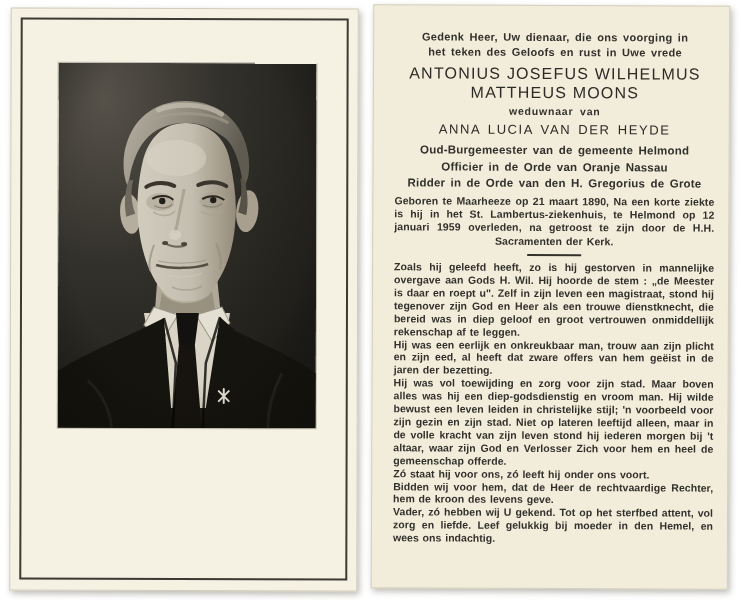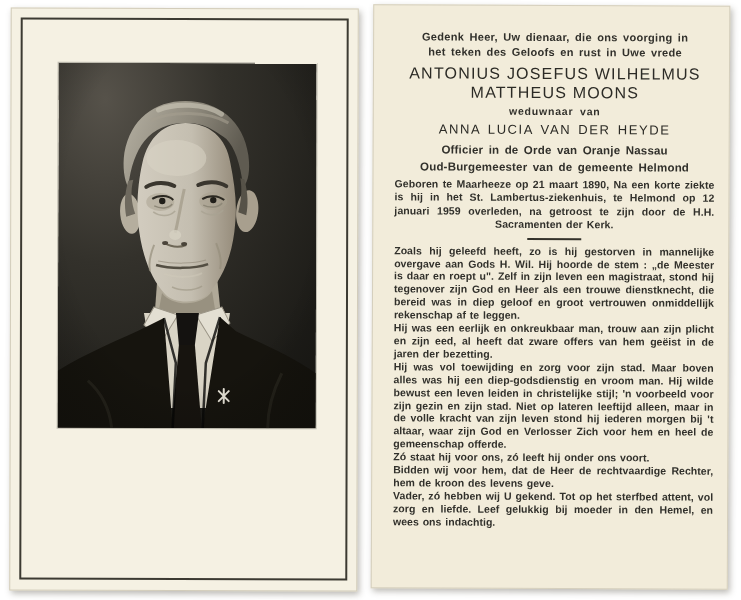--- a/index.html
+++ b/index.html
@@ -191,22 +191,23 @@
   <div class="name">
     <span>ANTONIUS JOSEFUS WILHELMUS</span>
     <span>MATTHEUS MOONS</span>
   </div>
 
   <p class="relation">weduwnaar van</p>
 
   <p class="spouse">ANNA LUCIA VAN DER HEYDE</p>
 
   <div>
+    <p class="title-line">Oud-Burgemeester van de gemeente Helmond</p>
     <p class="title-line">Officier in de Orde van Oranje Nassau</p>
-    <p class="title-line">Oud-Burgemeester van de gemeente Helmond</p>
+    <p class="title-line">Ridder in de Orde van den H. Gregorius de Grote</p>
   </div>
 
   <p class="life">Geboren te Maarheeze op 21 maart 1890, Na een korte ziekte is hij in het St. Lambertus-ziekenhuis, te Helmond op 12 januari 1959 overleden, na getroost te zijn door de H.H. Sacramenten der Kerk.</p>
 
   <div class="rule"></div>
 
   <div class="body-text">
     <p>Zoals hij geleefd heeft, zo is hij gestorven in mannelijke overgave aan Gods H. Wil. Hij hoorde de stem : „de Meester is daar en roept u". Zelf in zijn leven een magistraat, stond hij tegenover zijn God en Heer als een trouwe dienstknecht, die bereid was in diep geloof en groot vertrouwen onmiddellijk rekenschap af te leggen.</p>
     <p>Hij was een eerlijk en onkreukbaar man, trouw aan zijn plicht en zijn eed, al heeft dat zware offers van hem geëist in de jaren der bezetting.</p>
     <p>Hij was vol toewijding en zorg voor zijn stad. Maar boven alles was hij een diep-godsdienstig en vroom man. Hij wilde bewust een leven leiden in christelijke stijl; 'n voorbeeld voor zijn gezin en zijn stad. Niet op lateren leeftijd alleen, maar in de volle kracht van zijn leven stond hij iederen morgen bij 't altaar, waar zijn God en Verlosser Zich voor hem en heel de gemeenschap offerde.</p>

